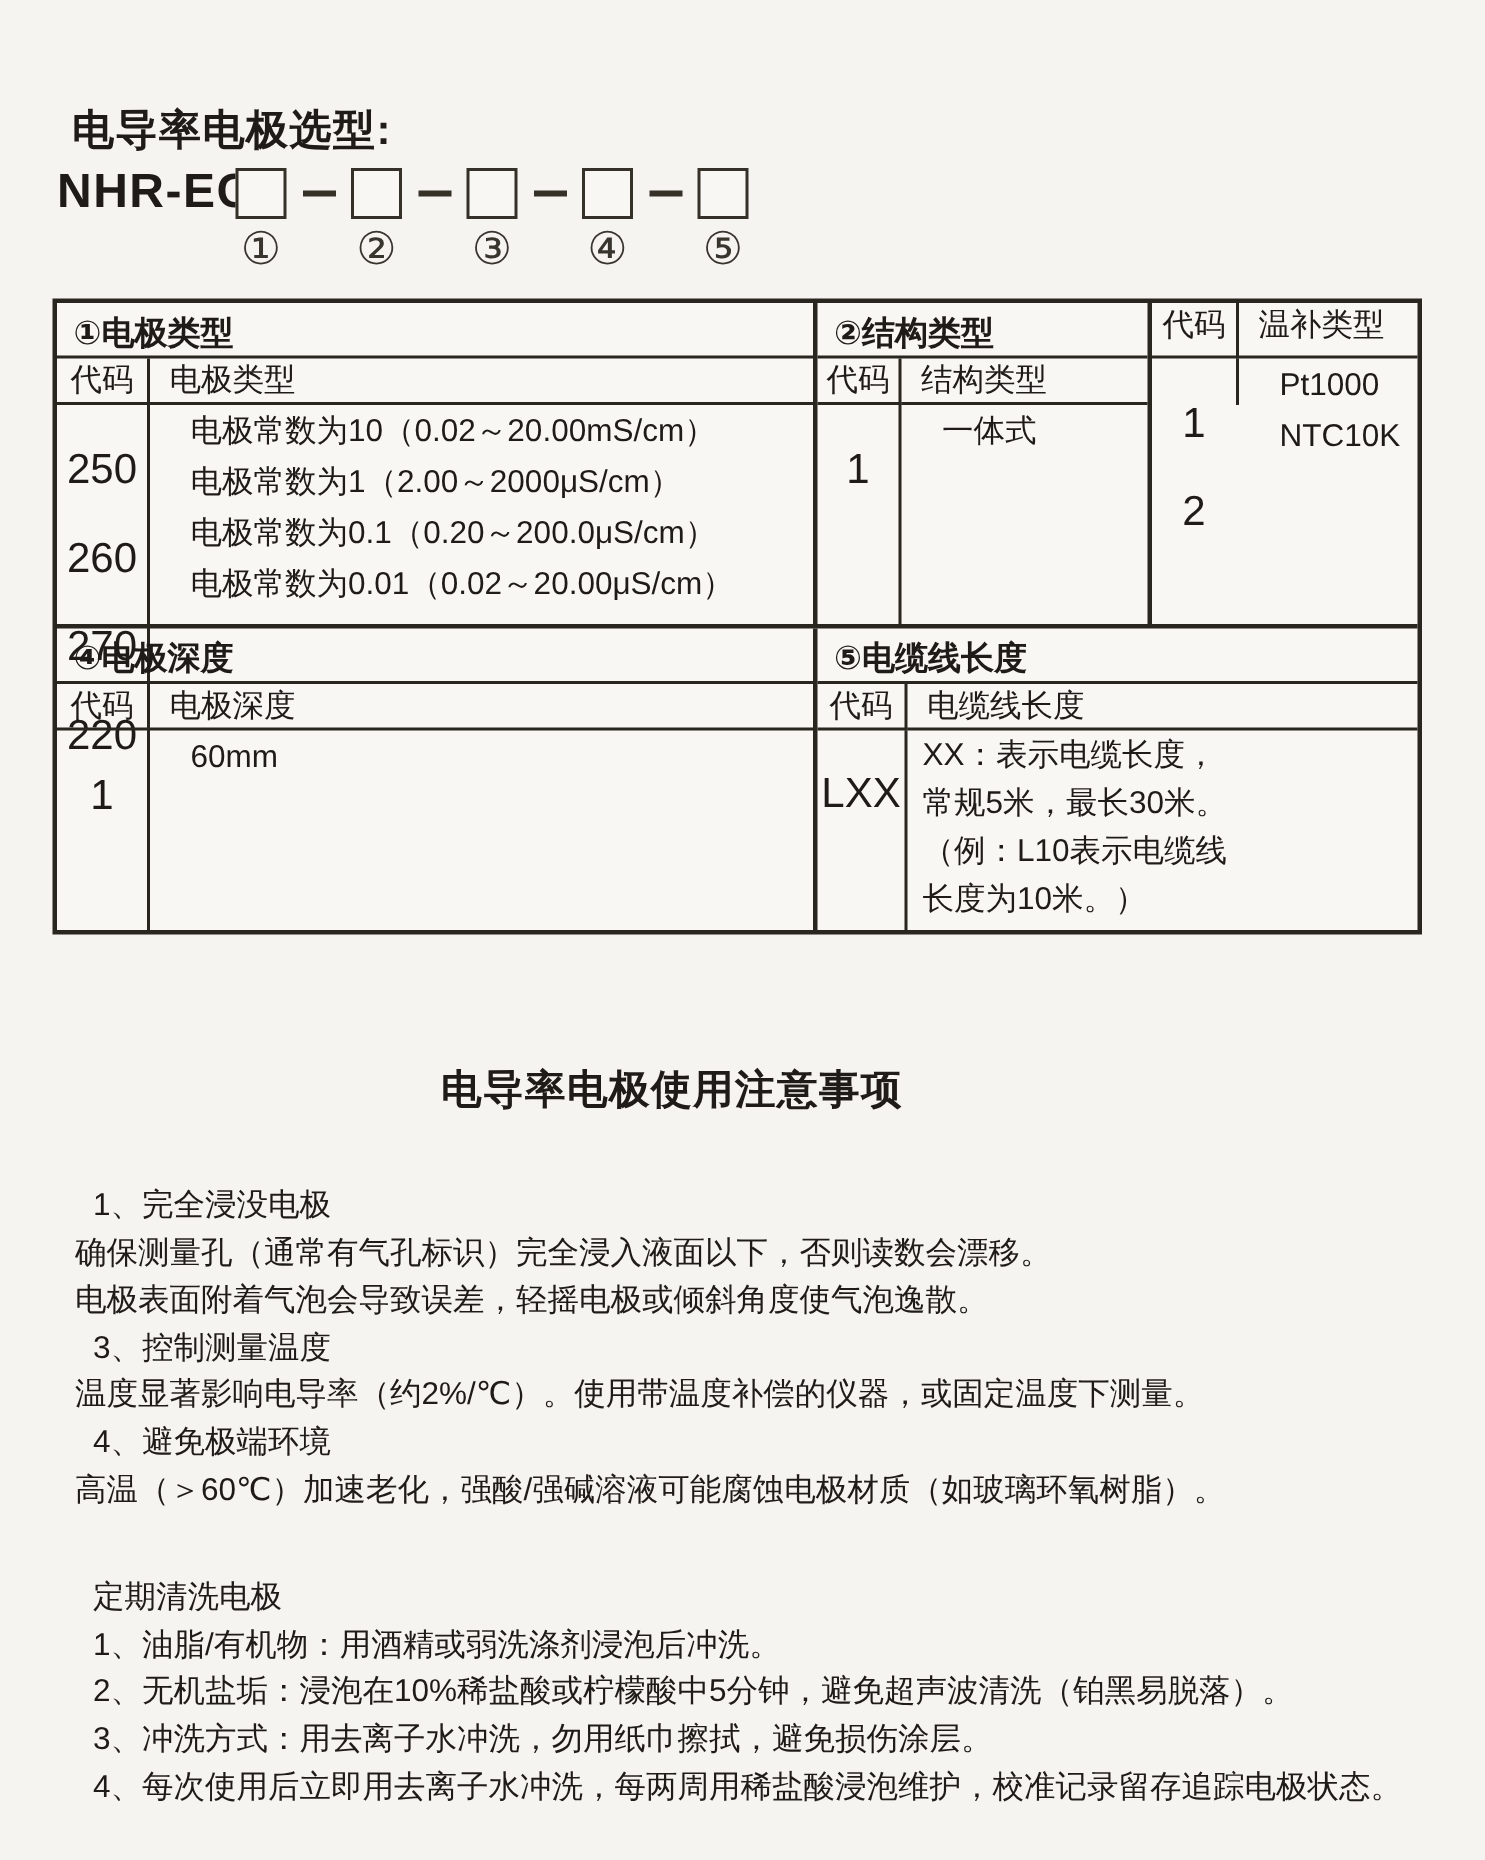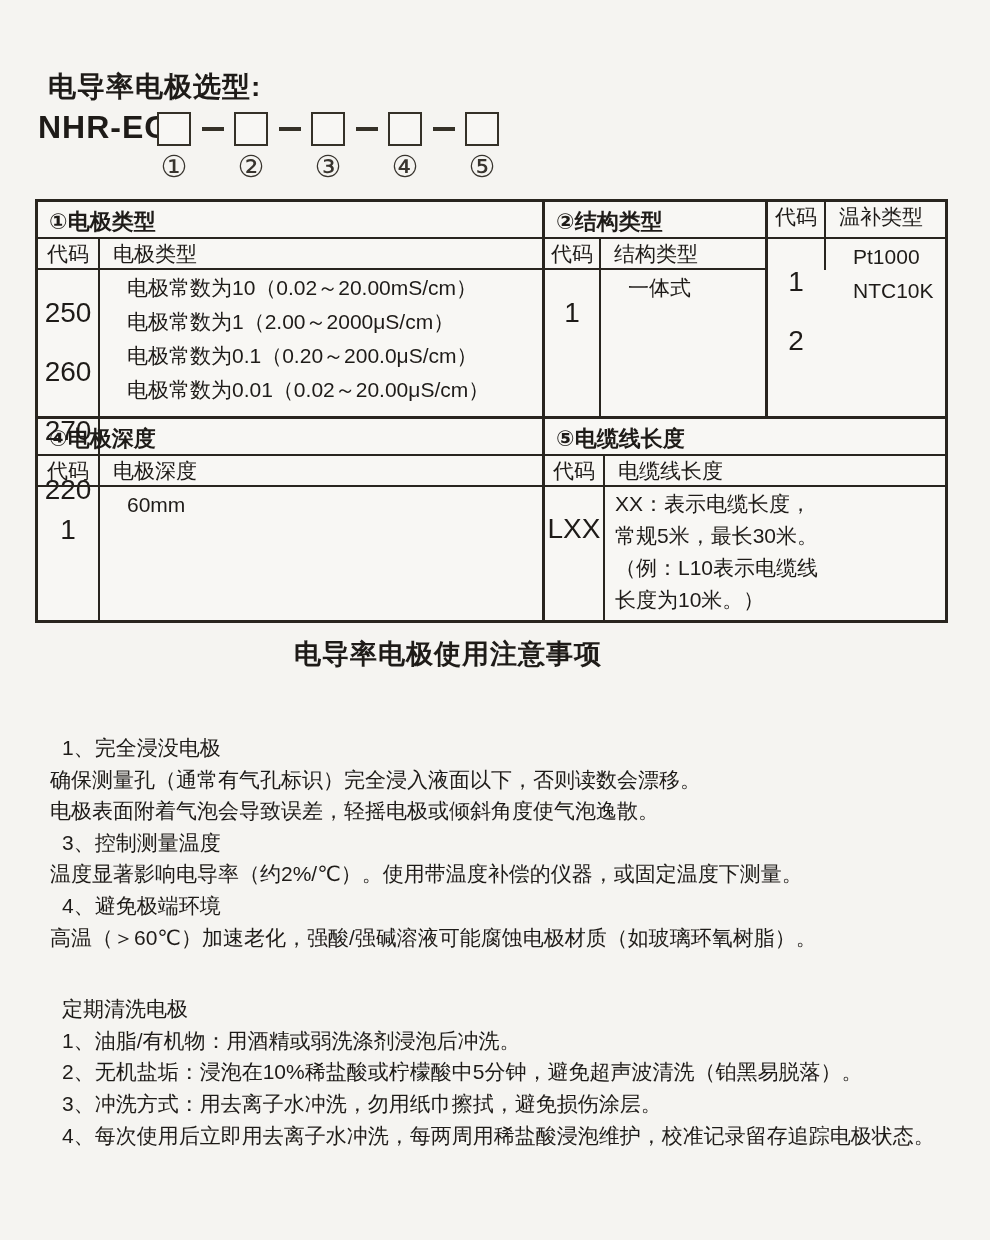--- a/index.html
+++ b/index.html
@@ -67,26 +67,26 @@
     font-size:21px;padding-left:13px;line-height:29px;
   }
   .body-code{border-right:2px solid #29251f;padding-top:1px;}
   .body-val{padding-top:1px;}
   .code-cell{font-size:28px;text-align:center;line-height:34px;margin-top:25px;}
   .val-cell{font-size:21px;padding-left:27px;line-height:34px;white-space:nowrap;}
   .b5 .code-cell{line-height:32px;}
   .b5 .val-cell{line-height:32px;padding-left:10px;}
 
   
-  .notes{position:absolute;left:0;top:636px;width:896px;}
+  .notes{position:absolute;left:0;top:708px;width:896px;}
   .notes-heading{
     margin:0;text-align:center;
     font-size:27px;font-weight:600;letter-spacing:1px;
   }
-  .notes-block{margin-top:60px;}
+  .notes-block{margin-top:44px;}
   .notes-block2{margin-top:40px;}
   .note-line{font-size:21px;line-height:31.6px;white-space:nowrap;}
   .nt{padding-left:62px;}   
   .nb{padding-left:50px;}   
 </style>
 </head>
 <body>
 
 <h1 class="doc-title">电导率电极选型:</h1>
 

